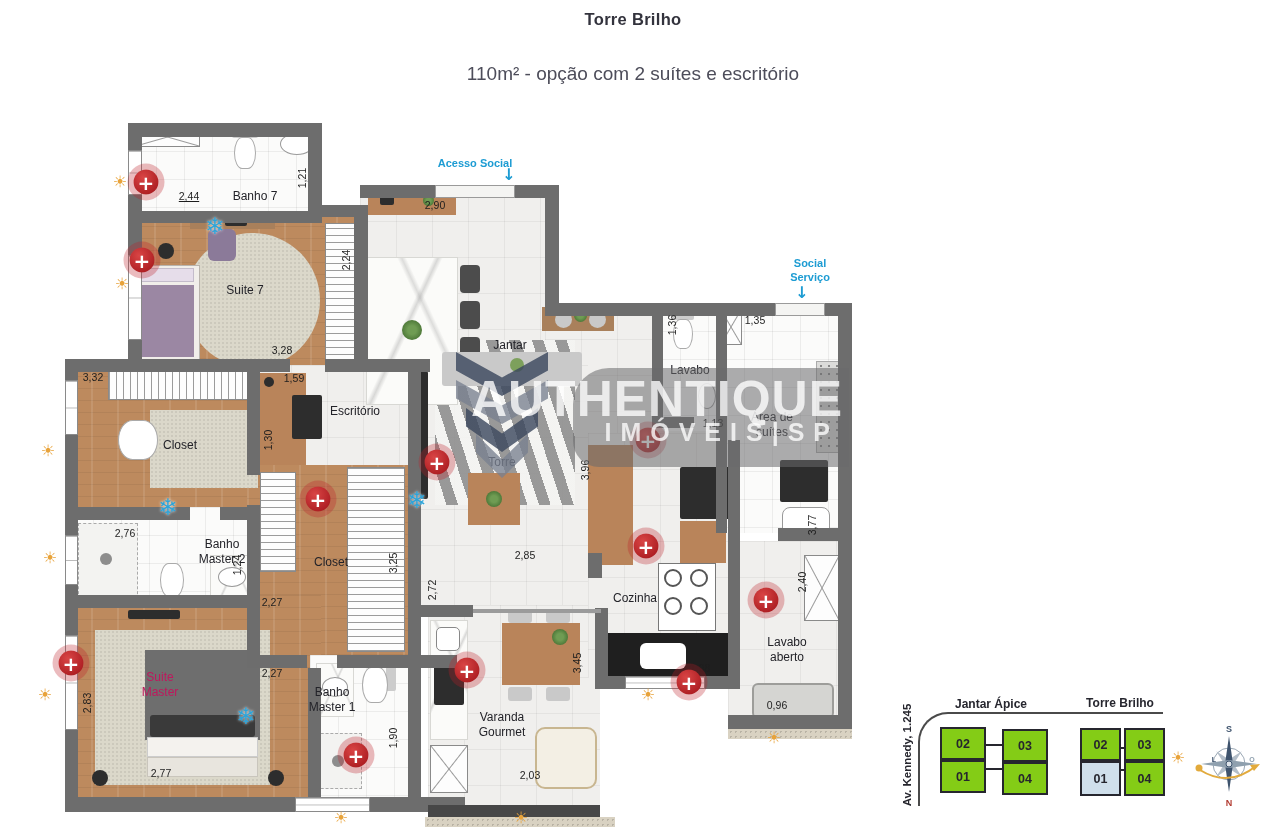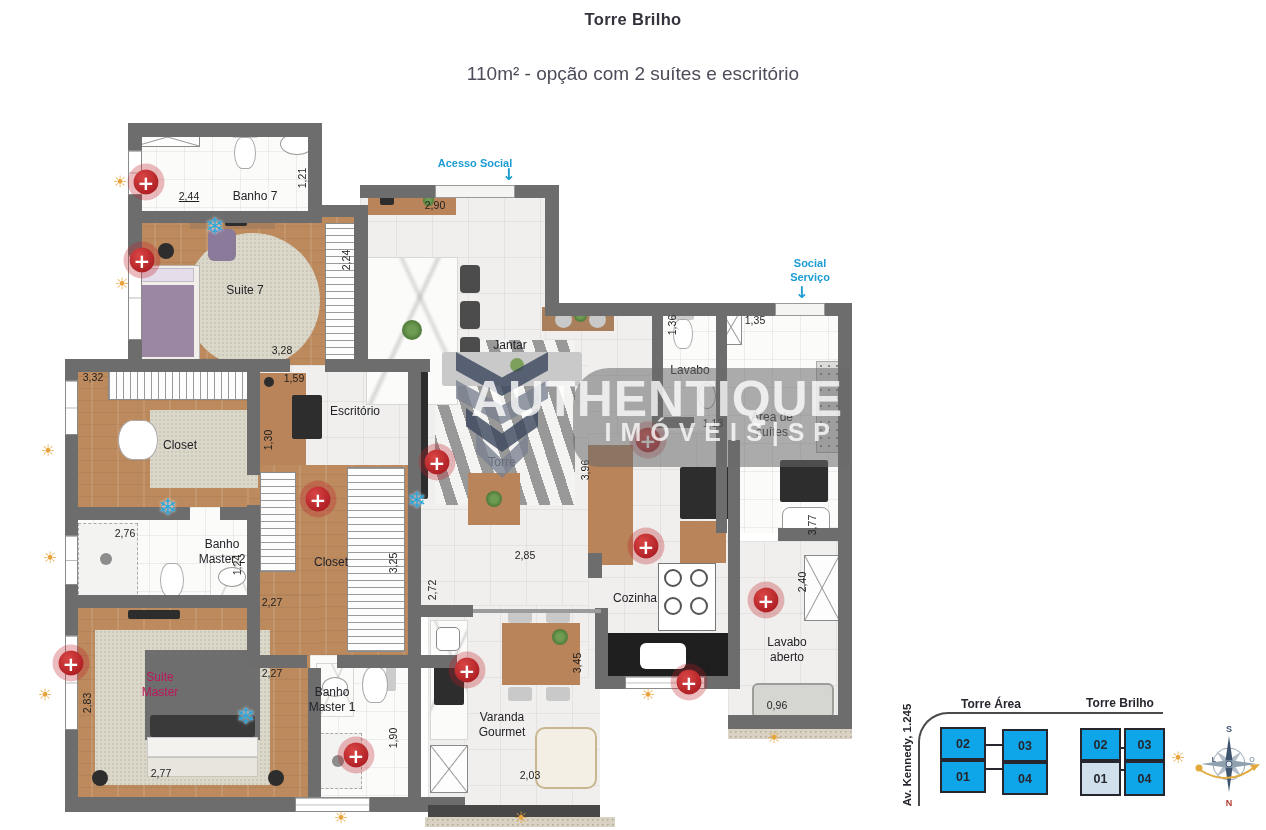--- a/index.html
+++ b/index.html
@@ -44,21 +44,21 @@
   .mk-sun{position:absolute;transform:translate(-50%,-50%);color:#e8a33b;font-size:16px;z-index:19;font-family:"DejaVu Sans",sans-serif}
   
   #wm-band{left:533px;top:253px;width:276px;height:99px;background:rgba(105,105,108,.55);border-radius:36px 0 0 26px;z-index:30}
   #wm-line1{position:absolute;right:6px;top:2px;font-size:50px;font-weight:bold;color:rgba(255,255,255,.78);letter-spacing:1px;white-space:nowrap}
   #wm-line2{position:absolute;right:10px;top:50px;font-size:25px;font-weight:bold;color:rgba(255,255,255,.78);letter-spacing:9px;white-space:nowrap}
   #wm-logo{left:416px;top:237px;width:92px;height:120px;z-index:15}
   #wm-logo i{position:absolute;left:50%;transform:translateX(-50%);height:44px;
     clip-path:polygon(0 0,50% 58%,100% 0,100% 42%,50% 100%,0 42%)}
   
   .kp-title{position:absolute;font-weight:bold;font-size:12px;color:#26262e;text-align:center;z-index:3}
-  .unit{position:absolute;border:2px solid #26262e;background:#0ea5e9;display:flex;align-items:center;justify-content:center;font-weight:bold;font-size:12.5px;color:#26262e;box-sizing:border-box;z-index:2}
+  .unit{position:absolute;border:2px solid #26262e;background:#84cc16;display:flex;align-items:center;justify-content:center;font-weight:bold;font-size:12.5px;color:#26262e;box-sizing:border-box;z-index:2}
   .unit.hl{background:#cfdfeb}
   .conn{position:absolute;border:2px solid #26262e;background:#fff;box-sizing:border-box;z-index:1}
   #kp-address{left:845px;top:748px;width:125px;height:14px;transform:rotate(-90deg);font-weight:bold;font-size:11.5px;color:#26262e;text-align:center;white-space:nowrap}
   #kp-road{left:918px;top:712px;width:243px;height:92px;border-top:2px solid #4a4a4a;border-left:2px solid #4a4a4a;border-top-left-radius:30px}
 </style>
 </head>
 <body>
 
 <div class="abs" id="page-title">Torre Brilho</div>
 <div class="abs" id="page-subtitle">110m² - opção com 2 suítes e escritório</div>
@@ -330,21 +330,21 @@
     <span class="mk-sun" style="left: 10px; top: 442px;">☀</span>
     <span class="mk-sun" style="left: 5px; top: 579px;">☀</span>
     <span class="mk-sun" style="left: 301px; top: 702px;">☀</span>
     <span class="mk-sun" style="left: 481px; top: 702px;">☀</span>
     <span class="mk-sun" style="left: 608px; top: 579px;">☀</span>
     <span class="mk-sun" style="left: 734px; top: 622px;">☀</span>
   </div>
 
 <div class="abs" id="kp-address">Av. Kennedy, 1.245</div>
 <div class="abs" id="kp-road"></div>
-<div class="abs kp-title" style="left:930px;top:697px;width:122px">Torre Área</div>
+<div class="abs kp-title" style="left:930px;top:697px;width:122px">Jantar Ápice</div>
 <div class="abs kp-title" style="left:1068px;top:696px;width:104px">Torre Brilho</div>
 <div class="abs conn" style="left:976px;top:744px;width:40px;height:26px"></div>
 <div class="abs unit" style="left:940px;top:727px;width:46px;height:33px">02</div>
 <div class="abs unit" style="left:1002px;top:729px;width:46px;height:33px">03</div>
 <div class="abs unit" style="left:940px;top:760px;width:46px;height:33px">01</div>
 <div class="abs unit" style="left:1002px;top:762px;width:46px;height:33px">04</div>
 <div class="abs conn" style="left:1102px;top:747px;width:38px;height:24px"></div>
 <div class="abs unit" style="left:1080px;top:728px;width:41px;height:33px">02</div>
 <div class="abs unit" style="left:1124px;top:728px;width:41px;height:33px">03</div>
 <div class="abs unit hl" style="left:1080px;top:761px;width:41px;height:35px">01</div>

